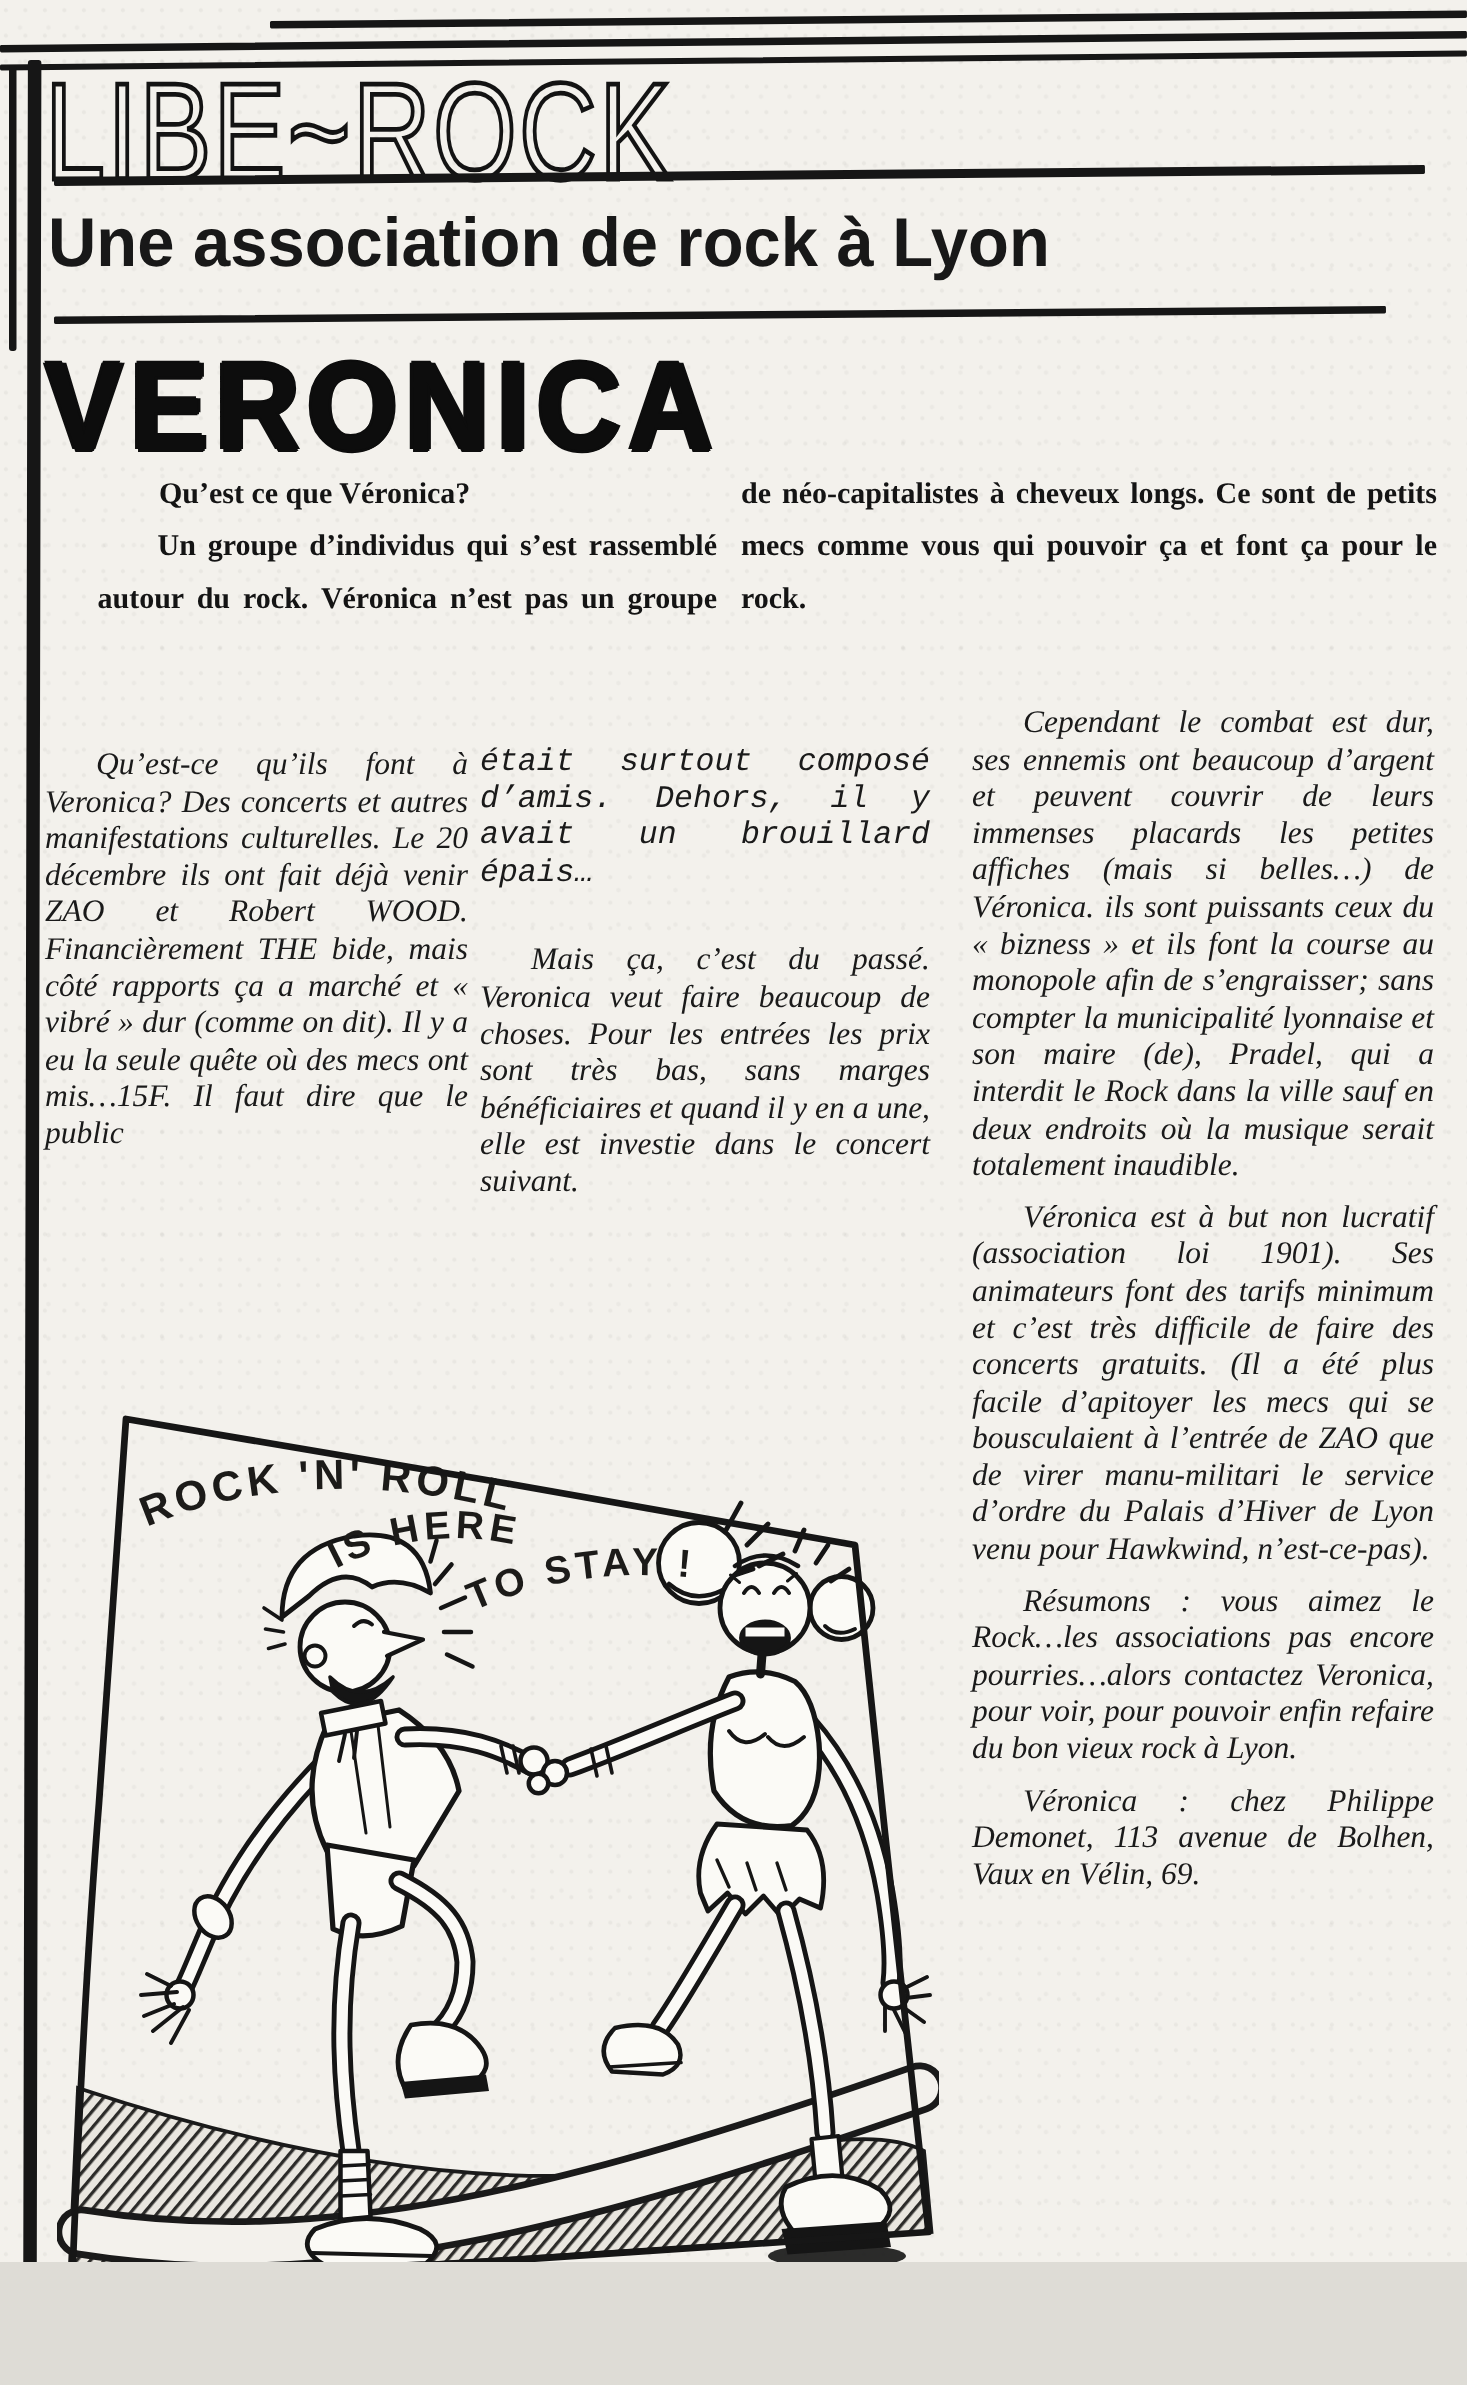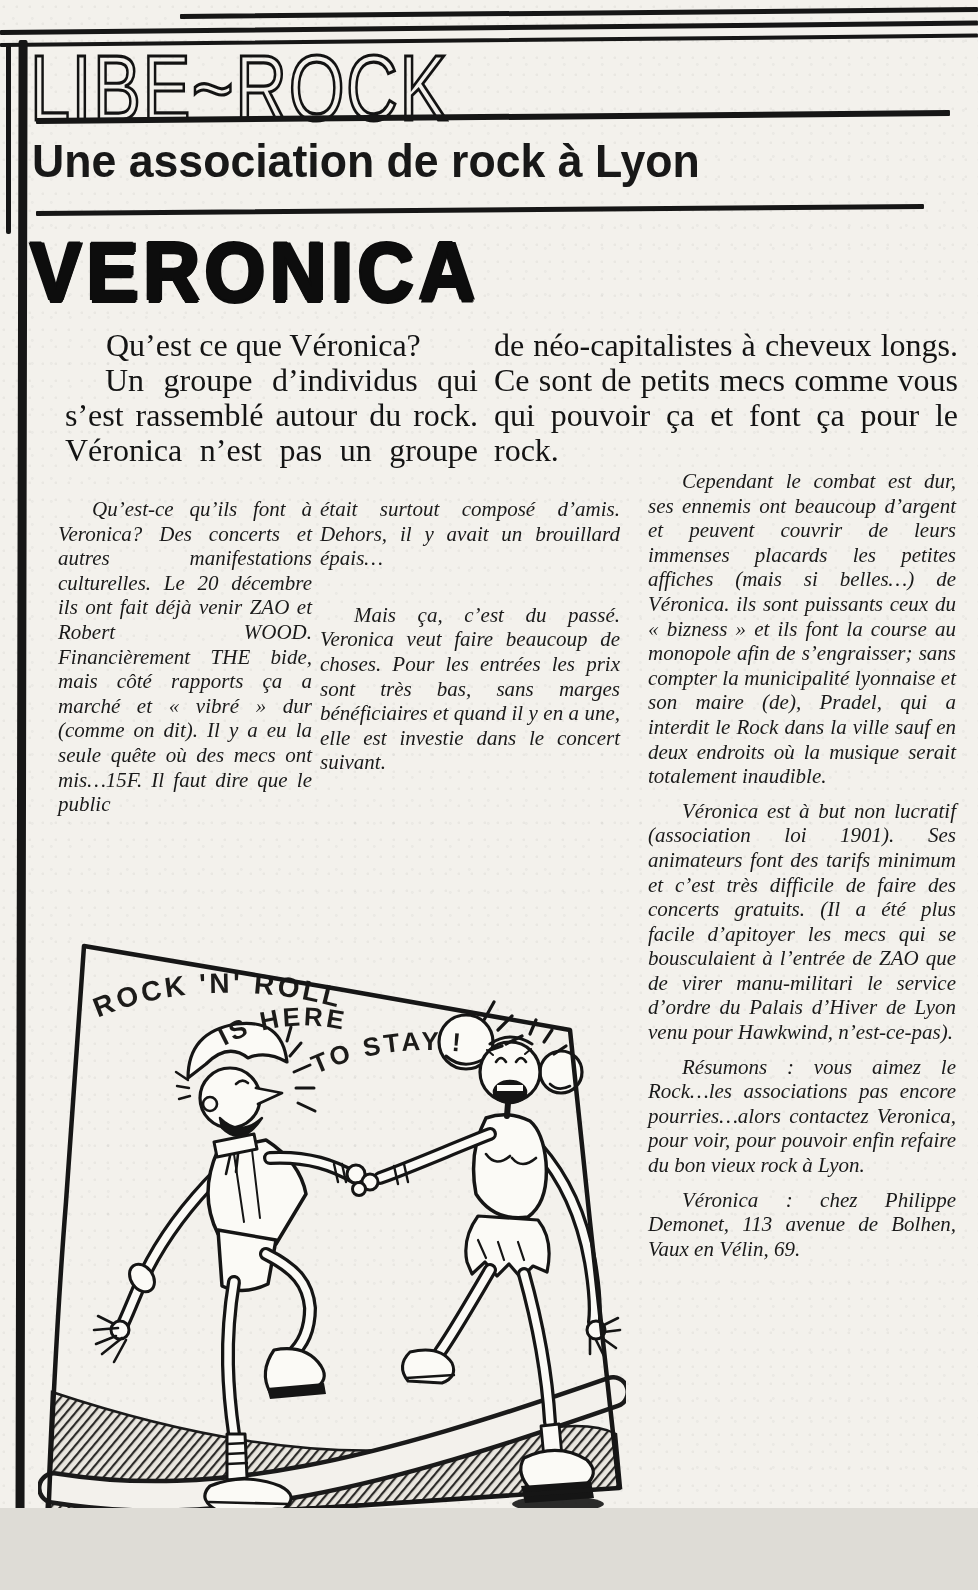--- a/index.html
+++ b/index.html
@@ -29,31 +29,31 @@
     color:#181818;transform:scaleX(0.97);transform-origin:left top;white-space:nowrap;
   }
   .headline{
     position:absolute;left:30px;top:230px;
     font-family:"Liberation Sans", sans-serif;font-weight:700;font-size:76px;line-height:1;
     letter-spacing:5px;color:#0d0d0d;white-space:nowrap;
     transform:scale(1.02,1.1);transform-origin:left top;
     text-shadow:2px 0 0 #0d0d0d,-2px 0 0 #0d0d0d,1px 1px 0 #0d0d0d,-1px -1px 0 #0d0d0d,0 2px 0 #0d0d0d;
   }
   .intro{
-    position:absolute;left:34px;top:328px;width:926px;
+    position:absolute;left:34px;top:312px;width:926px;
     display:grid;grid-template-columns:444px 464px;column-gap:16px;
-    font-weight:400;font-size:32px;line-height:35px;text-align:justify;
+    font-weight:700;font-size:20px;line-height:35px;text-align:justify;
   }
   .intro p{margin:0;}
   .intro .q{text-indent:72px;}
   .intro .a{text-indent:40px;text-align-last:justify;margin-left:31px;}
   .col{position:absolute;font-style:italic;font-size:21px;line-height:24.6px;text-align:justify;color:#1a1a1a;}
   .col p{margin:0 0 10px 0;text-indent:34px;}
-  .col p.noindent{text-indent:0;}
-  .col p.runon{text-align-last:justify;margin-left:28px;}
+  .col p.noindent{text-indent:0;font-family:Liberation Mono, monospace;}
+  .col p.runon{text-align-last:justify;}
   .col1{left:30px;top:497px;width:282px;}
   .col2{left:320px;top:497px;width:300px;}
   .col3{left:648px;top:469px;width:308px;}
   .col2 .gap{height:22px;}
   .cartoon{position:absolute;left:38px;top:922px;width:588px;height:622px;}
   .scan-strip{
     position:absolute;left:0;top:1574px;width:978px;height:12px;opacity:.45;
     background:repeating-linear-gradient(90deg,#8a8780 0 46px,rgba(138,135,128,.15) 46px 72px);
   }
   svg text{font-family:"Liberation Sans", sans-serif;font-weight:700;}

